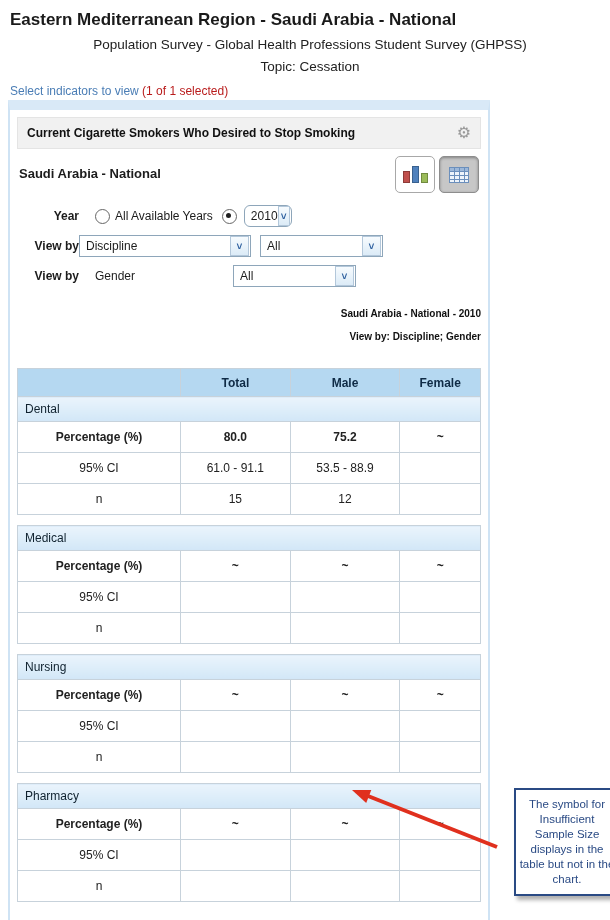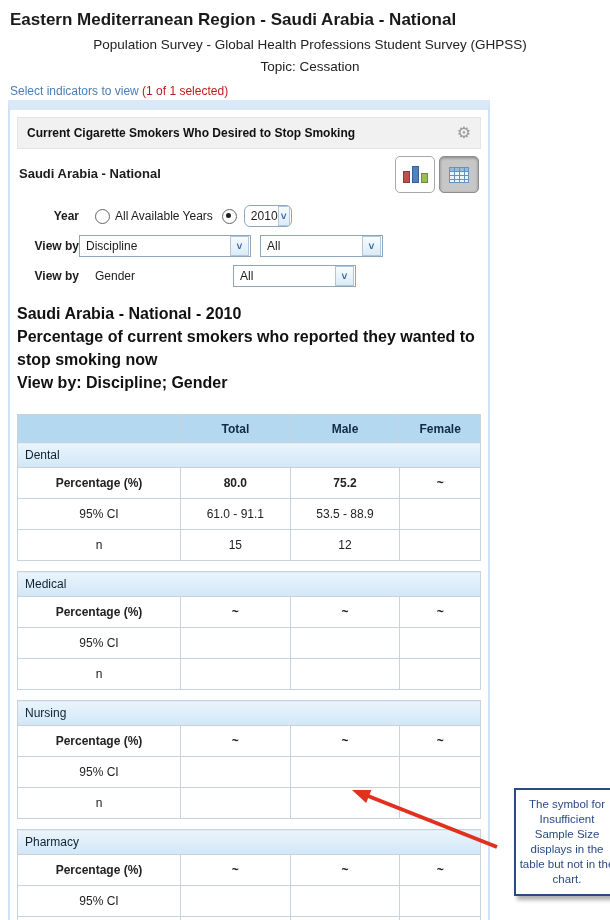--- a/index.html
+++ b/index.html
@@ -61,21 +61,21 @@
     width:17px; height:18px; margin-right:1px; display:flex; align-items:center; justify-content:center;
     border:1px solid #b3c7da; background:linear-gradient(#f7fbfe,#dcebf7);
     color:#2d5f9e; font-size:10px; font-weight:700;
   }
   .w-year { width:48px; margin-left:2px;border-radius:6px; }
   .w-disc { width:172px; }
   .w-all  { width:123px; margin-left:9px; }
   .static-val { margin-left:16px; width:138px; flex:none; }
 
   
-  .chart-titles { text-align:left; font-weight:700; font-size:16px; line-height:23px; margin-top:14px; color:#111; }
+  .chart-titles { text-align:right; font-weight:700; font-size:10px; line-height:23px; margin-top:14px; color:#111; }
 
   
   table.data { border-collapse:collapse; width:100%; margin-top:20px; font-size:12px; }
   table.data th, table.data td { border:1px solid #c7d2db; }
   th.colhead, th.corner { background:#b5d8f1; height:25px; font-weight:700; color:#0f2b46; border-color:#cfdeea; }
   td.section-cell {
     text-align:left; padding-left:7px; font-weight:400; height:22px; color:#10222f;
     background:linear-gradient(#eaf4fc,#d2e7f7);
   }
   th.row-label { height:28px; font-weight:400; text-align:center; color:#222; }
@@ -163,21 +163,20 @@
     <span class="ctrl-label">View by</span>
     <span class="static-val">Gender</span>
     <span class="sel w-all" style="margin-left:0">
       <span>All</span>
       <span class="chev">˅</span>
     </span>
   </div>
 
   <div class="chart-titles">
     <div>Saudi Arabia - National - 2010</div>
-    <div>Percentage of current smokers who reported they wanted to stop smoking now</div>
     <div>View by: Discipline; Gender</div>
   </div>
 
   <table class="data">
     <thead>
         <tr>
           <th class="corner"></th>
           <th class="colhead">Total</th>
           <th class="colhead">Male</th>
           <th class="colhead">Female</th>

